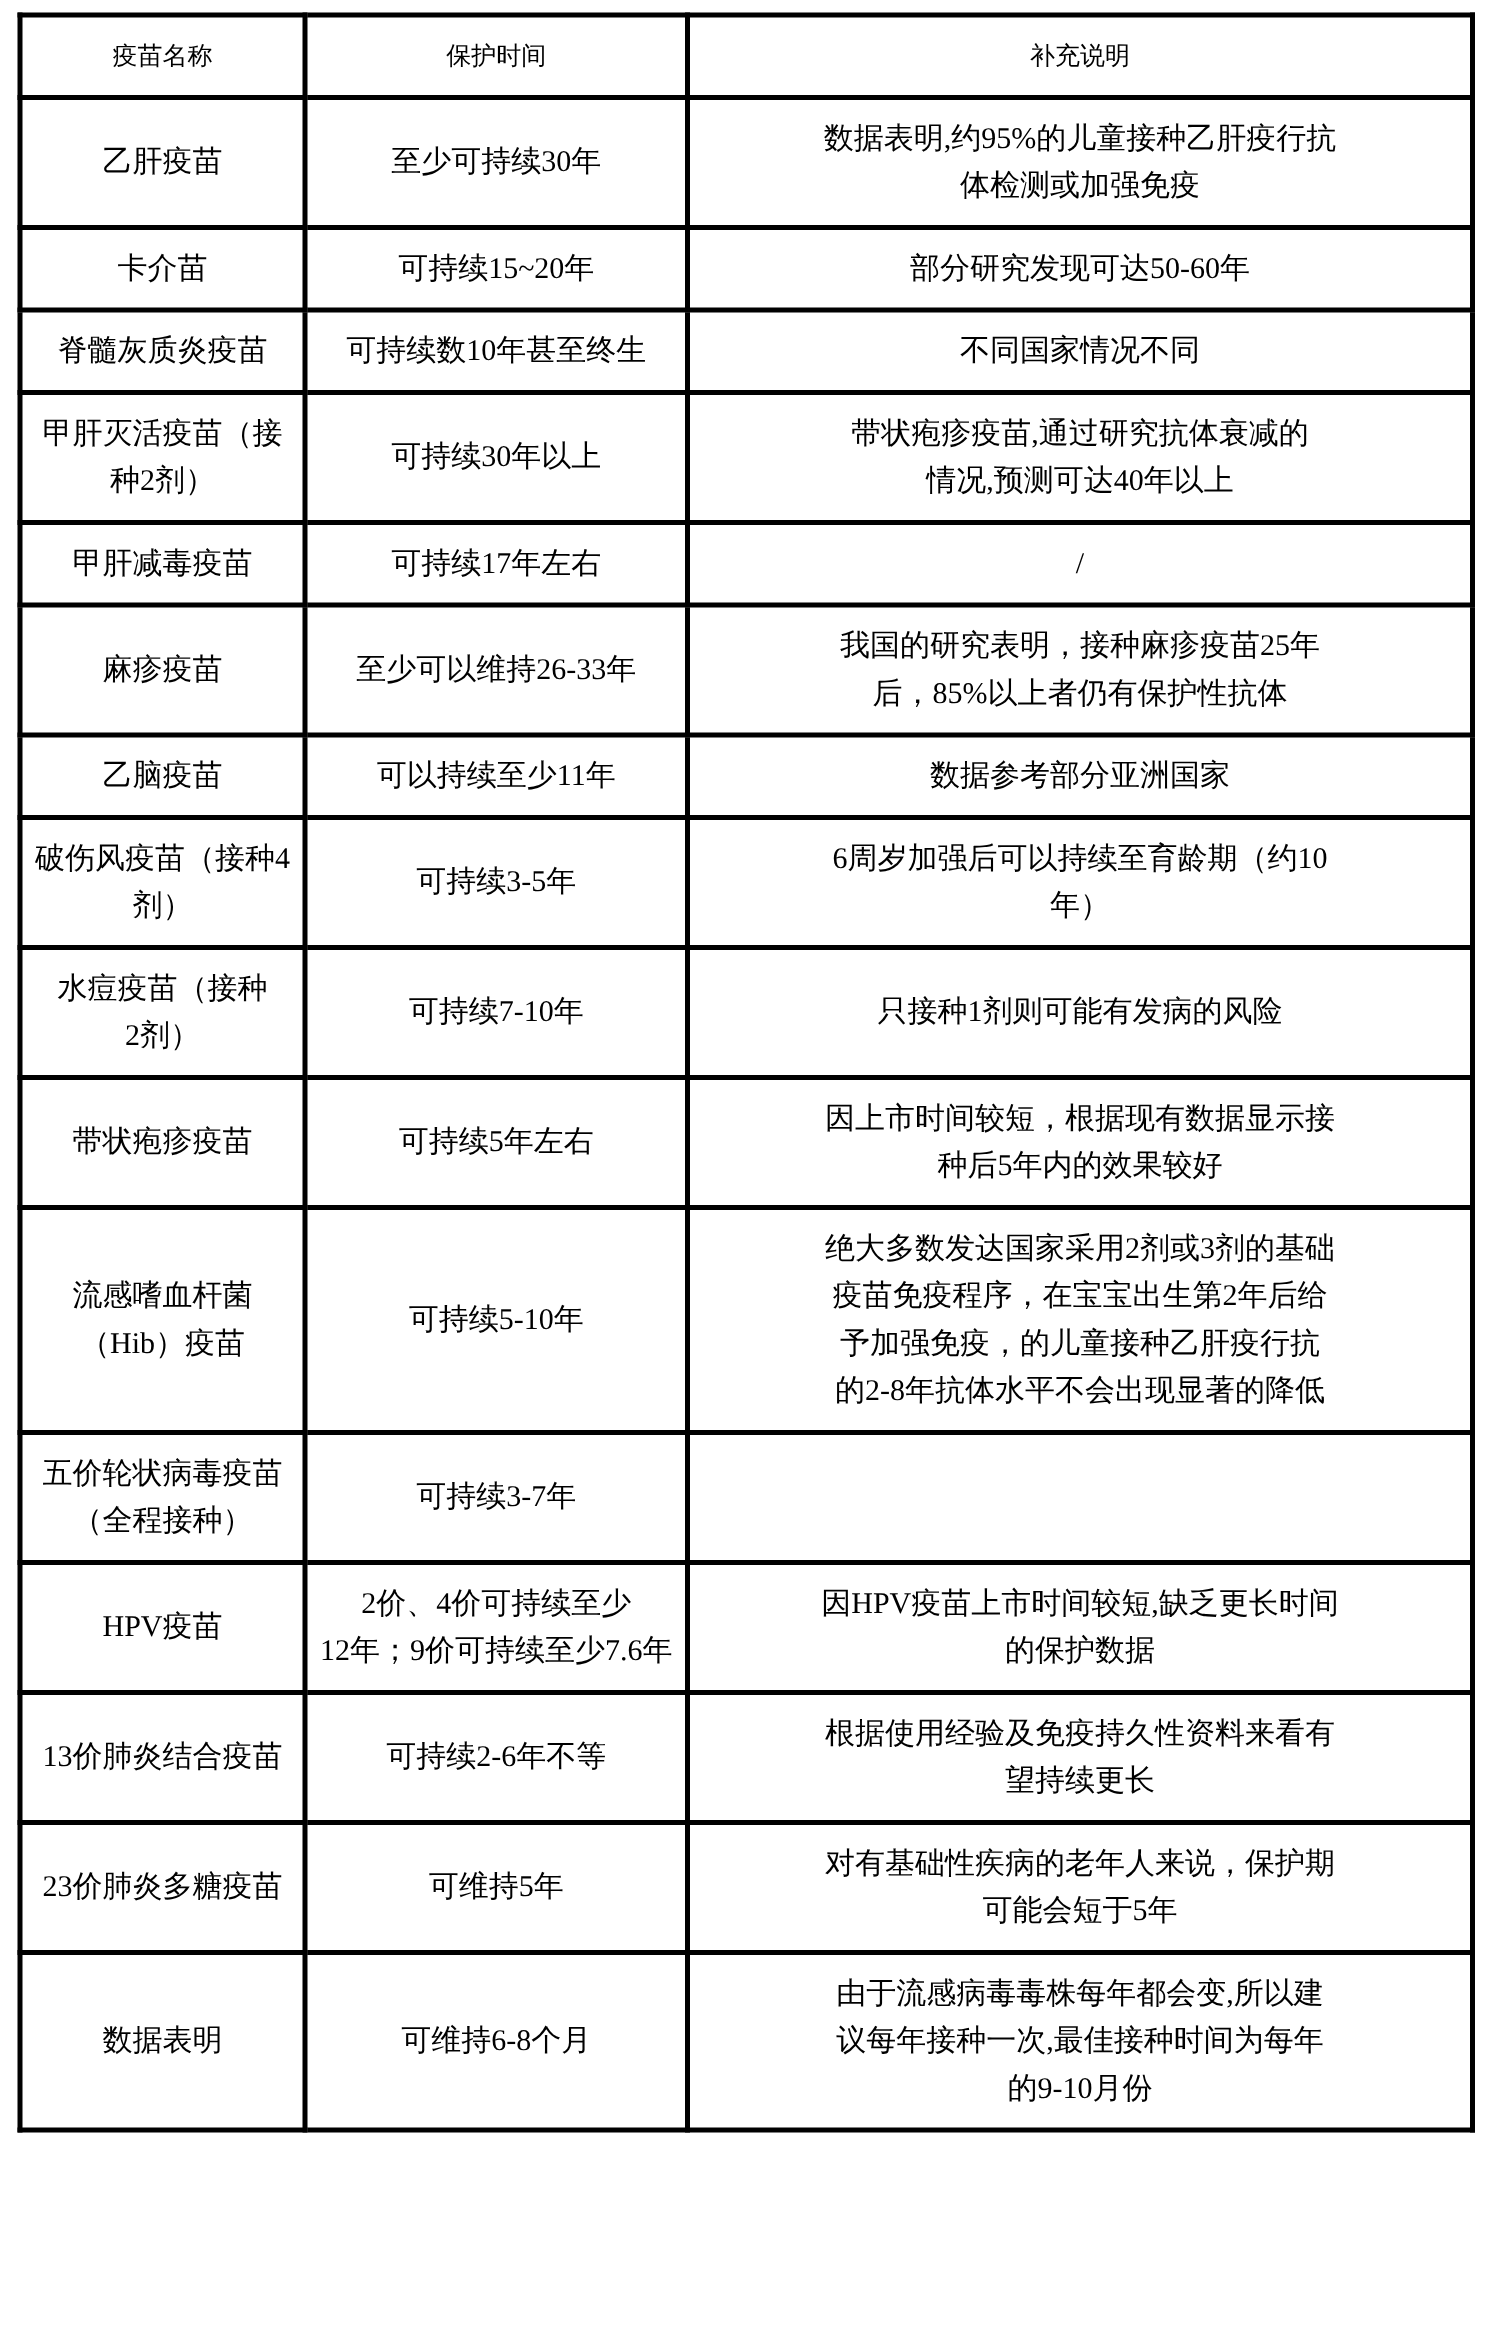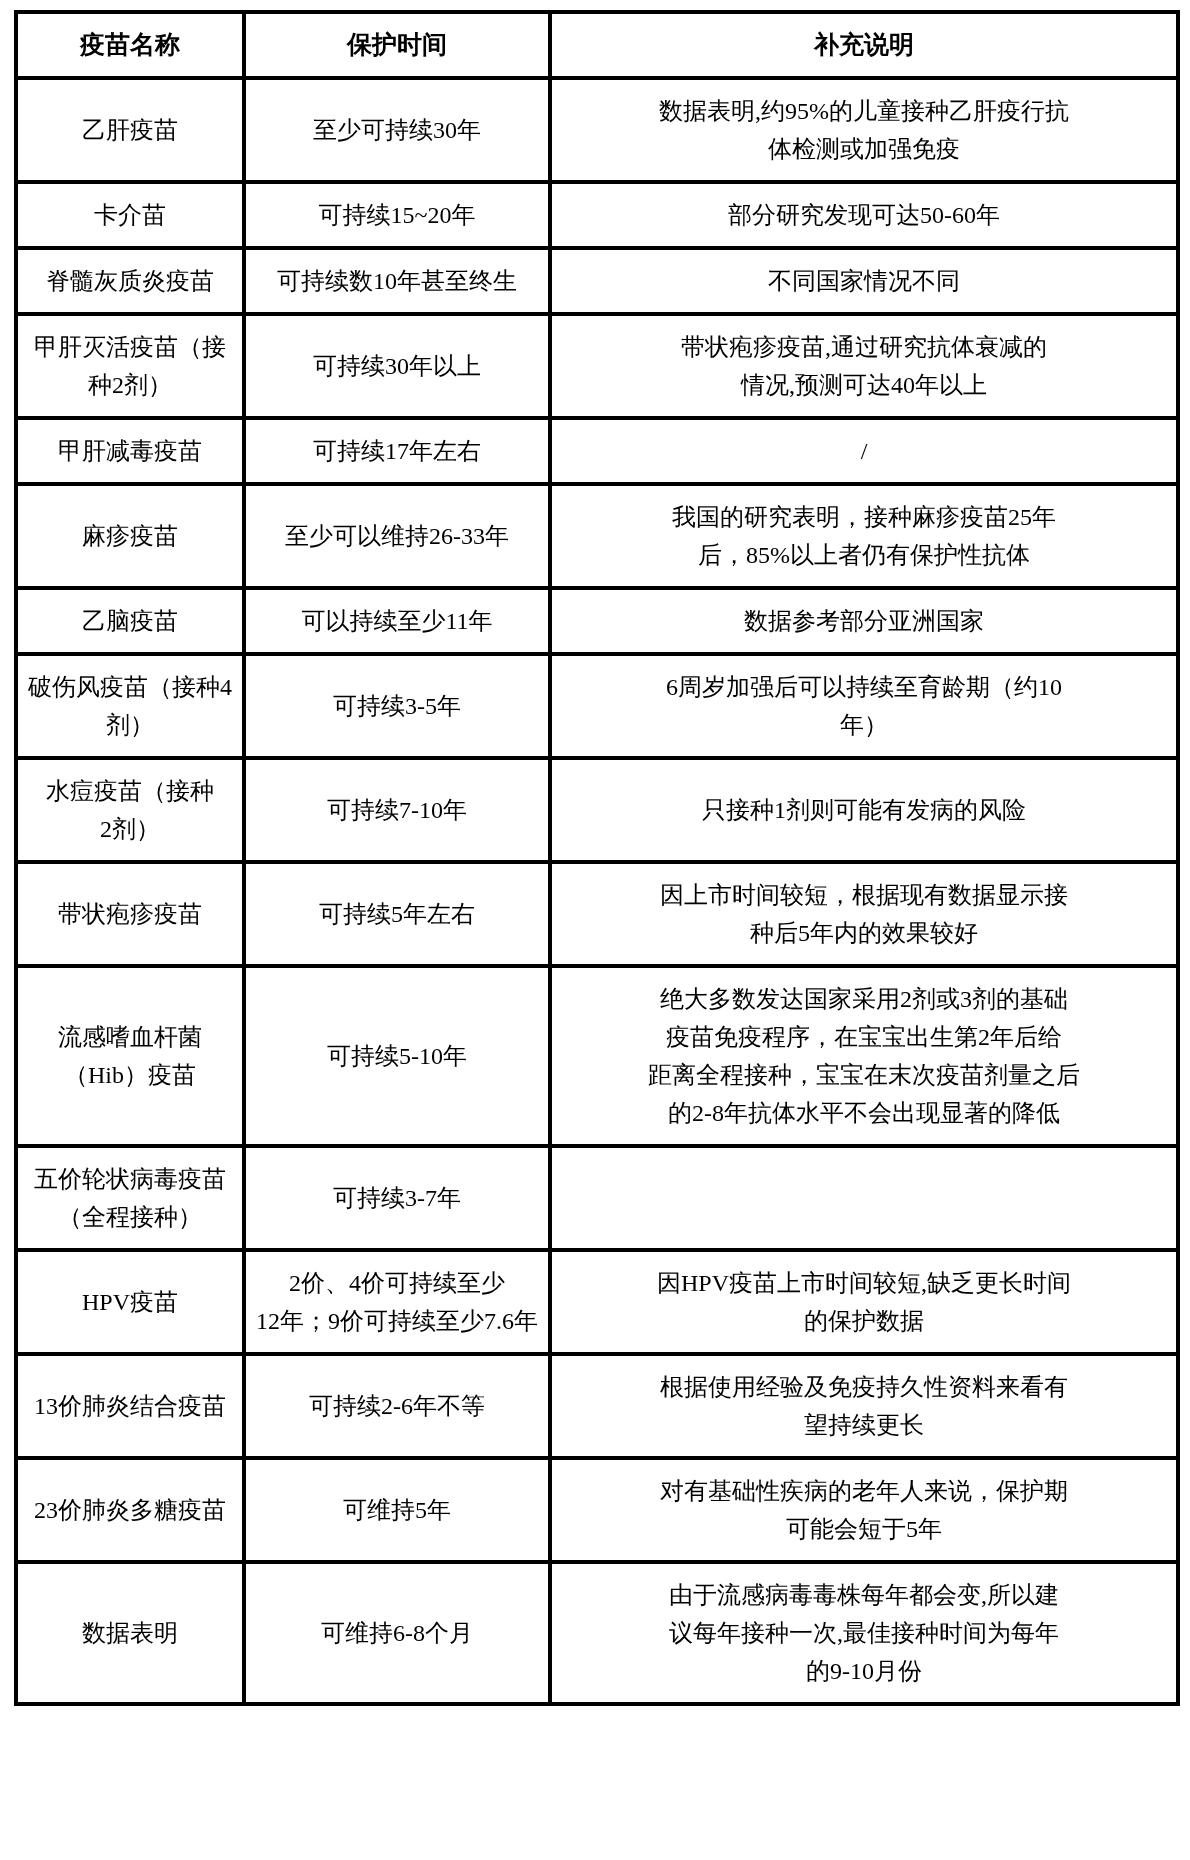--- a/index.html
+++ b/index.html
@@ -28,22 +28,22 @@
     border: 4px solid #000000;
     text-align: center;
     vertical-align: middle;
     font-size: 24px;
     line-height: 38px;
     padding: 12px 8px;
     white-space: pre-line;
     overflow: hidden;
   }
   table.vaccine-table th {
-    font-size: 25px;
-    font-weight: bold;
+    font-size: 20px;
+    font-weight: normal;
     padding: 12px 8px;
   }
 </style>
 </head>
 <body>
 
 <table class="vaccine-table">
   <colgroup>
     <col class="c1">
     <col class="c2">
@@ -114,21 +114,21 @@
         <td>可持续5年左右</td>
         <td>因上市时间较短，根据现有数据显示接
 种后5年内的效果较好</td>
       </tr>
       <tr>
         <td>流感嗜血杆菌
 （Hib）疫苗</td>
         <td>可持续5-10年</td>
         <td>绝大多数发达国家采用2剂或3剂的基础
 疫苗免疫程序，在宝宝出生第2年后给
-距离全程接种，宝宝在末次疫苗剂量之后
+予加强免疫，的儿童接种乙肝疫行抗
 的2-8年抗体水平不会出现显著的降低</td>
       </tr>
       <tr>
         <td>五价轮状病毒疫苗
 （全程接种）</td>
         <td>可持续3-7年</td>
         <td></td>
       </tr>
       <tr>
         <td>HPV疫苗</td>

